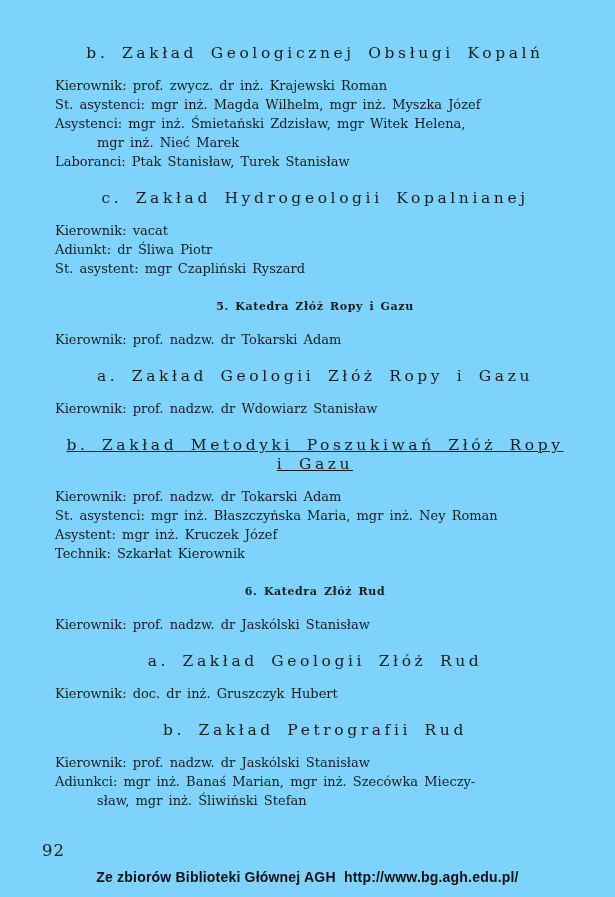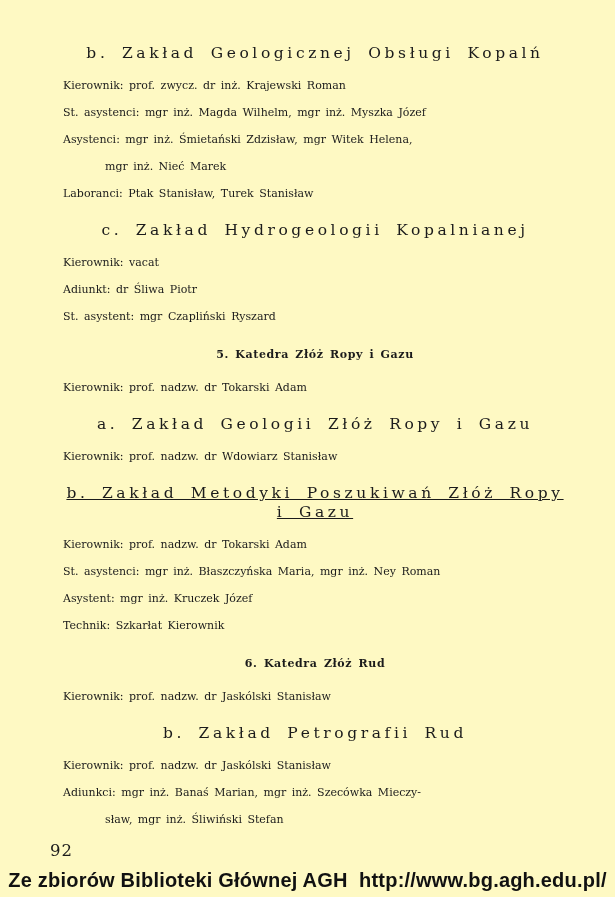--- a/index.html
+++ b/index.html
@@ -12,21 +12,21 @@
     height: 897px;
     background: #ffffff;
     font-family: "DejaVu Serif", serif;
     color: #1b1b1b;
     position: relative;
     overflow: hidden;
   }
   .page {
     position: absolute;
     inset: 0;
-    background: #fef9c3;
+    background: #7dd3fc;
     box-sizing: border-box;
     padding: 26px 40px 0 55px;
   }
   .block { margin: 0; }
   .unit-heading {
     font-size: 15.5px;
     font-weight: normal;
     text-align: center;
     letter-spacing: 3.6px;
     word-spacing: 5px;
@@ -39,45 +39,45 @@
     font-size: 11px;
     font-weight: bold;
     text-align: center;
     letter-spacing: 0.6px;
     word-spacing: 2px;
     line-height: 19px;
     margin: 19px 0 14px 0;
     white-space: nowrap;
   }
   .row {
-    font-size: 11px;
+    font-size: 13px;
     line-height: 19px;
-    margin: 8px;
+    margin: 0;
     word-spacing: 2px;
     white-space: nowrap;
   }
   .row.cont {
     padding-left: 42px;
   }
   .page-number {
     position: absolute;
-    left: 50px;
+    left: 42px;
     top: 841px;
     font-size: 16.5px;
     letter-spacing: 1px;
   }
   .library-stamp {
     position: absolute;
     top: 869px;
     left: 0;
     right: 0;
     text-align: center;
     font-family: "Liberation Sans", sans-serif;
     font-weight: bold;
-    font-size: 20px;
+    font-size: 14px;
     letter-spacing: 0.2px;
     white-space: pre;
     color: #111111;
   }
 </style>
 </head>
 <body>
 
 <div class="page">
 
@@ -116,20 +116,24 @@
     <p class="row">St. asystenci: mgr inż. Błaszczyńska Maria, mgr inż. Ney Roman</p>
     <p class="row">Asystent: mgr inż. Kruczek Józef</p>
     <p class="row">Technik: Szkarłat Kierownik</p>
   </section>
 
   <section class="block">
     <h2 class="chapter-heading">6. Katedra Złóż Rud</h2>
     <p class="row">Kierownik: prof. nadzw. dr Jaskólski Stanisław</p>
   </section>
 
+  <section class="block">
+    <h3 class="unit-heading">a. Zakład Geologii Złóż Rud</h3>
+    <p class="row">Kierownik: doc. dr inż. Gruszczyk Hubert</p>
+  </section>
 
   <section class="block">
     <h3 class="unit-heading">b. Zakład Petrografii Rud</h3>
     <p class="row">Kierownik: prof. nadzw. dr Jaskólski Stanisław</p>
     <p class="row">Adiunkci: mgr inż. Banaś Marian, mgr inż. Szecówka Mieczy-</p>
     <p class="row cont">sław, mgr inż. Śliwiński Stefan</p>
   </section>
 
   <div class="page-number">92</div>
   <div class="library-stamp">Ze zbiorów Biblioteki Głównej AGH  http://www.bg.agh.edu.pl/</div>

